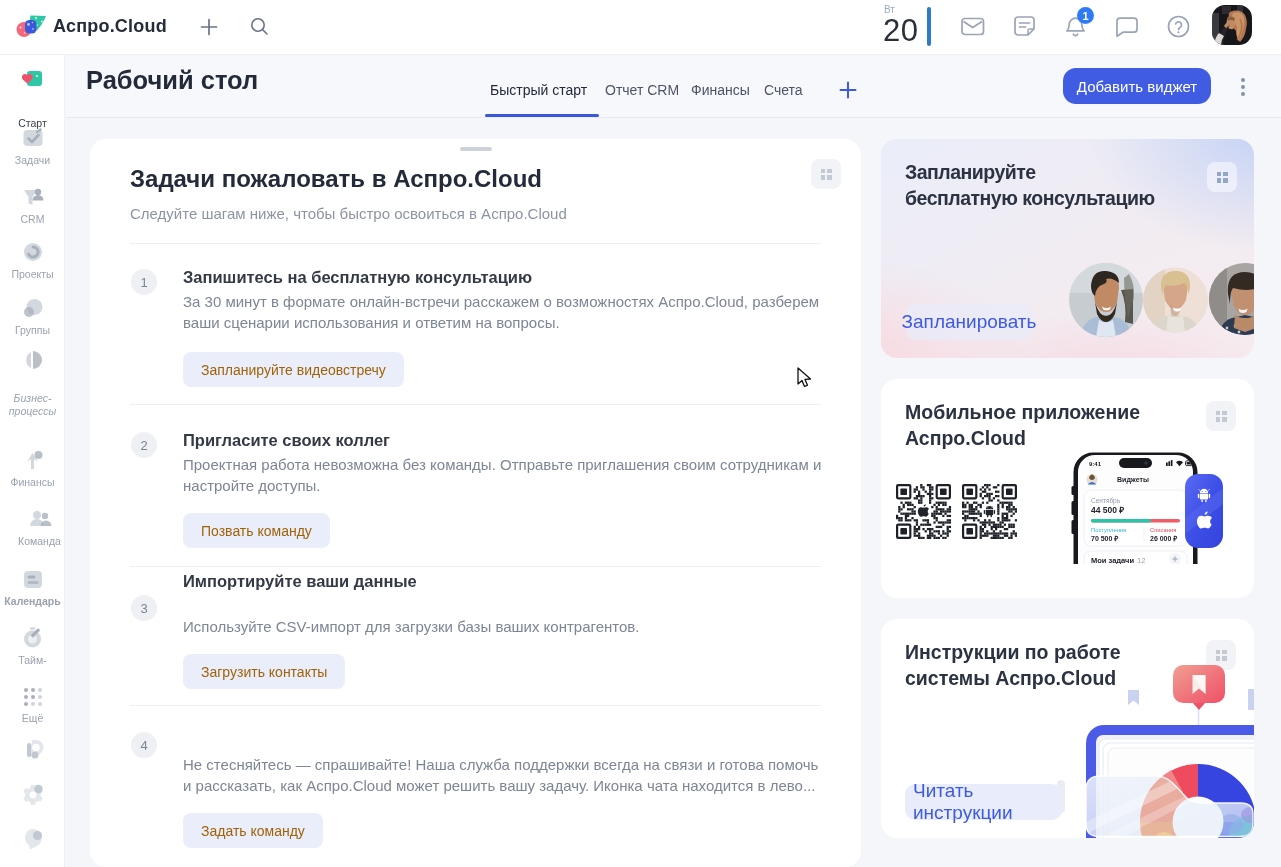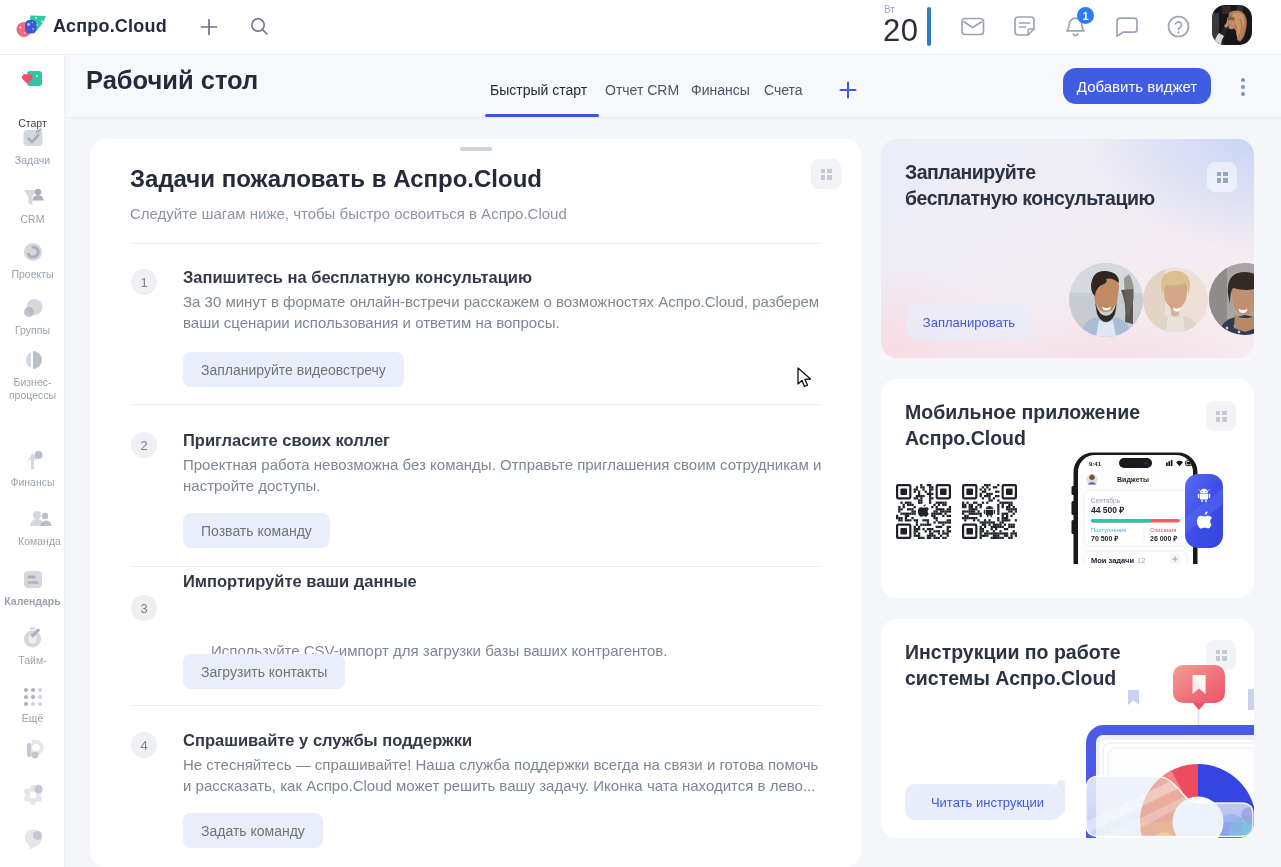--- a/index.html
+++ b/index.html
@@ -37,32 +37,32 @@
 
   
   .main-card { left:90px; top:139px; width:771px; height:728px; }
   .pill { position:absolute; left:370px; top:8px; width:32px; height:4px; border-radius:2px; background:#ccd1da; }
   .mc-title { position:absolute; left:40px; top:26px; font-size:24px; font-weight:700; color:#232a39; }
   .mc-sub { position:absolute; left:40px; top:66px; font-size:15px; color:#8c94a3; }
   .hr { position:absolute; left:40px; width:691px; height:1px; background:#edeff3; }
   .stnum { position:absolute; left:41px; width:26px; height:26px; border-radius:50%; background:#eef0f4; color:#7c8492; font-size:13px; display:flex; align-items:center; justify-content:center; }
   .sttl { position:absolute; left:93px; font-size:16.5px; font-weight:700; color:#333a46; }
   .stds { position:absolute; left:93px; font-size:15px; color:#7d8695; line-height:21px; }
-  .stbtn { position:absolute; left:93px; height:35px; background:#eaeefb; border-radius:8px; color:#737373; font-size:14px; font-weight:500; display:inline-flex; align-items:center; padding:0 18px; white-space:nowrap; }
+  .stbtn { position:absolute; left:93px; height:35px; background:#eaeefb; border-radius:8px; color:#a16207; font-size:14px; font-weight:500; display:inline-flex; align-items:center; padding:0 18px; white-space:nowrap; }
 
   
   .rcard1 { left:881px; top:139px; width:373px; height:219px; overflow:hidden;
     background:
       radial-gradient(80% 95% at 103% -5%, rgba(193,208,246,.95) 0%, rgba(193,208,246,0) 60%),
       radial-gradient(75% 80% at -5% 105%, rgba(250,214,221,.9) 0%, rgba(250,214,221,0) 62%),
       radial-gradient(65% 50% at 60% 112%, rgba(247,214,224,.85) 0%, rgba(247,214,224,0) 70%),
       linear-gradient(150deg, #eaedf9 0%, #f2ecf1 60%, #f6ebef 100%);
   }
   .rc-title { position:absolute; left:24px; top:21px; font-size:19.5px; font-weight:700; color:#2b3342; line-height:25.5px; }
-  .rc-btn { position:absolute; height:36px; border-radius:10px; background:#e9edfb; color:#3e5ae0; font-size:13px; display:inline-flex; align-items:center; justify-content:center; }
+  .rc-btn { position:absolute; height:36px; border-radius:10px; background:#e9edfb; color:#3e5ae0; font-size:19px; display:inline-flex; align-items:center; justify-content:center; }
   .rcard2 { left:881px; top:379px; width:373px; height:219px; overflow:hidden; }
   .rcard3 { left:881px; top:619px; width:373px; height:219px; overflow:hidden; }
 
   
   .cursor { position:absolute; left:794px; top:367px; z-index:50; }
 </style>
 </head>
 <body>
 
 <div class="topbar">
@@ -180,21 +180,21 @@
       <circle cx="8" cy="16" r="5" fill="#a9b0ba" opacity=".75"></circle>
     </svg>
     <span class="sb-lbl" style="margin-top:4px;">Группы</span>
   </div>
 
   <div class="sb-item" style="top:293px;">
     <svg width="24" height="24" viewBox="0 0 24 24" style="display:block;margin:0 auto;">
       <path d="M12 3 a9 9 0 0 1 0 18 z" fill="#a9b0ba" opacity=".8"></path>
       <path d="M10 4 a9 9 0 0 0 0 16 z" fill="#d3d8df"></path>
     </svg>
-    <span class="sb-lbl" style="margin-top:4px;">Бизнес-<br>процессы</span>
+    <span class="sb-lbl" style="margin-top:20px;font-style:italic;">Бизнес-<br>процессы</span>
   </div>
 
   <div class="sb-item" style="top:393px;">
     <svg width="24" height="24" viewBox="0 0 24 24" style="display:block;margin:0 auto;">
       <path d="M11 21 v-10 l-4 3 l5.5-9 l5.5 9 l-4-3 v10 z" fill="#d3d8df" transform="translate(-1,0)"></path>
       <circle cx="17.5" cy="7" r="4" fill="#a9b0ba" opacity=".8"></circle>
     </svg>
     <span class="sb-lbl" style="margin-top:4px;">Финансы</span>
   </div>
 
@@ -305,26 +305,25 @@
 
   <div class="hr" style="top:265px;"></div>
   <div class="stnum" style="top:293px;">2</div>
   <div class="sttl" style="top:292px;">Пригласите своих коллег</div>
   <div class="stds" style="top:315px;">Проектная работа невозможна без команды. Отправьте приглашения своим сотрудникам и<br>настройте доступы.</div>
   <div class="stbtn" style="top:374px;">Позвать команду</div>
 
   <div class="hr" style="top:427px;"></div>
   <div class="stnum" style="top:456px;">3</div>
   <div class="sttl" style="top:433px;">Импортируйте ваши данные</div>
-  <div class="stds" style="top:501px;margin-left:28px;">Используйте CSV-импорт для загрузки базы ваших контрагентов.</div>
+  <div class="stds" style="top:477px;">Используйте CSV-импорт для загрузки базы ваших контрагентов.</div>
   <div class="stbtn" style="top:515px;">Загрузить контакты</div>
 
   <div class="hr" style="top:566px;"></div>
   <div class="stnum" style="top:593px;">4</div>
-  <div class="sttl" style="top:592px;">Спрашивайте у службы поддержки</div>
   <div class="stds" style="top:615px;">Не стесняйтесь — спрашивайте! Наша служба поддержки всегда на связи и готова помочь<br>и рассказать, как Аспро.Cloud может решить вашу задачу. Иконка чата находится в лево...</div>
   <div class="stbtn" style="top:674px;">Задать команду</div>
 </div>
 
 <div class="card rcard1">
   <div class="rc-title" style="letter-spacing:-0.5px;">Запланируйте<br>бесплатную консультацию</div>
   <div class="drag-ic" style="left:326px;top:23px;background:rgba(255,255,255,.5);">
       <div class="dg">
         <i style="background:#93a7c4"></i>
         <i style="background:#93a7c4"></i>

